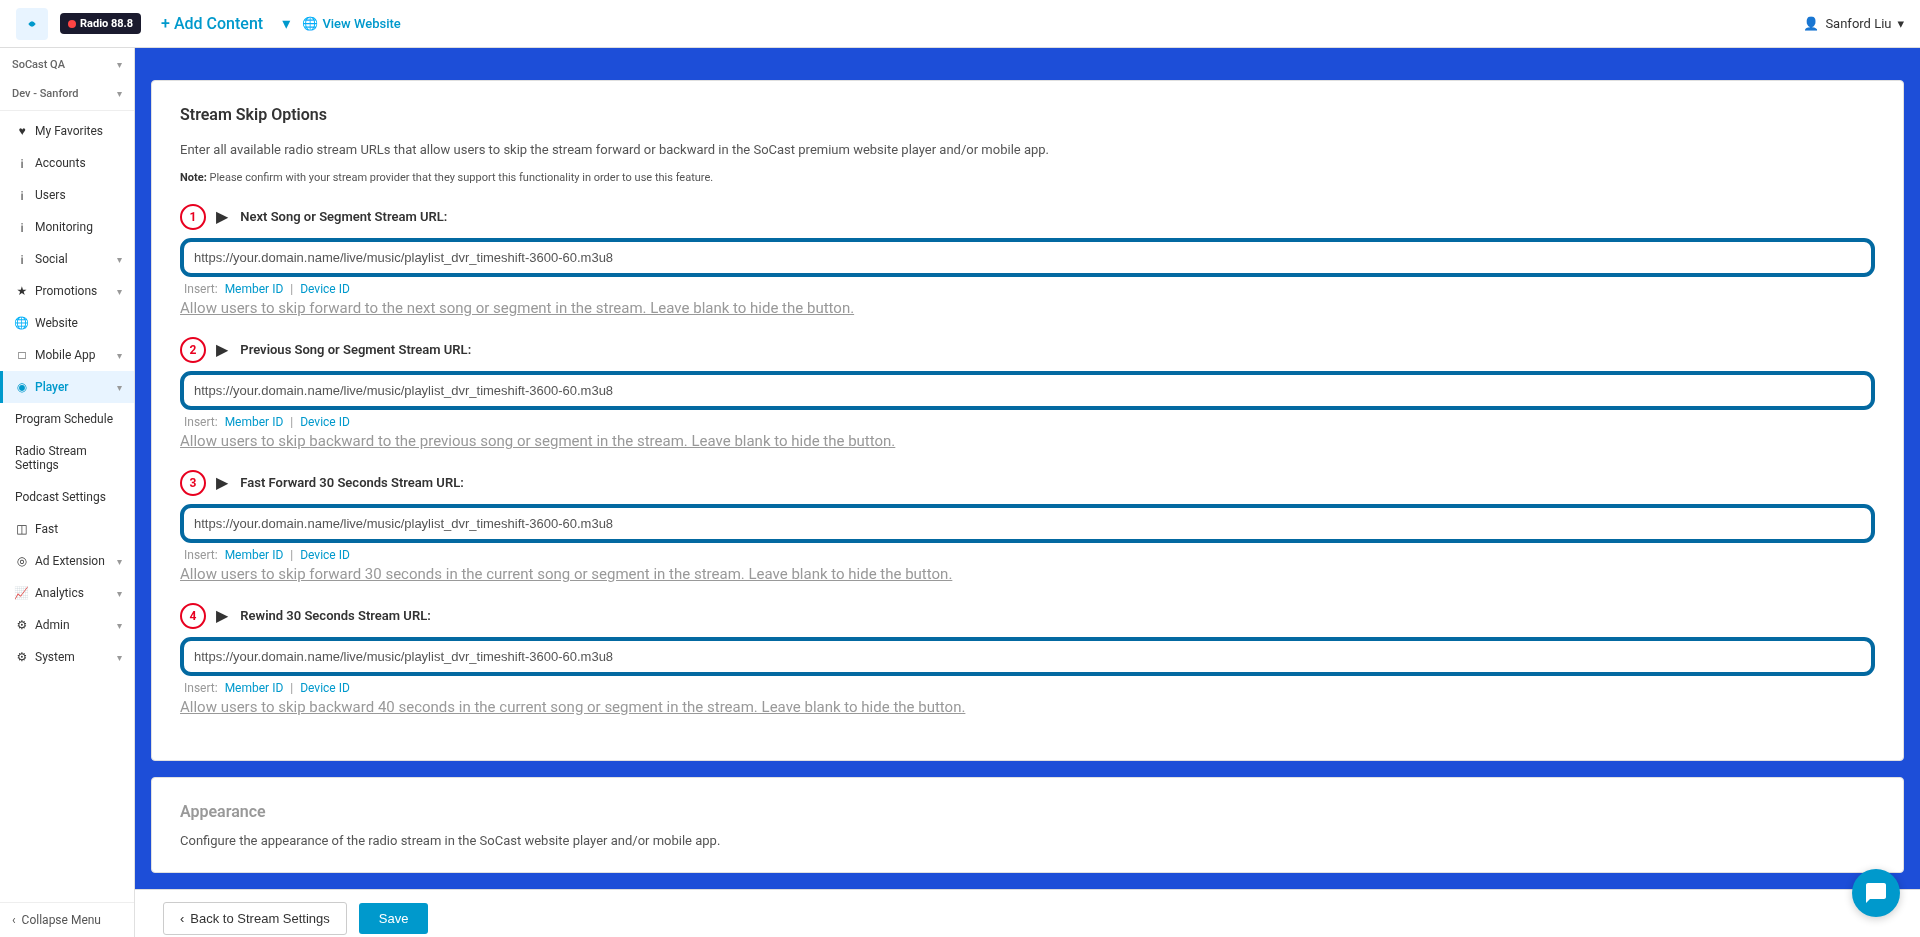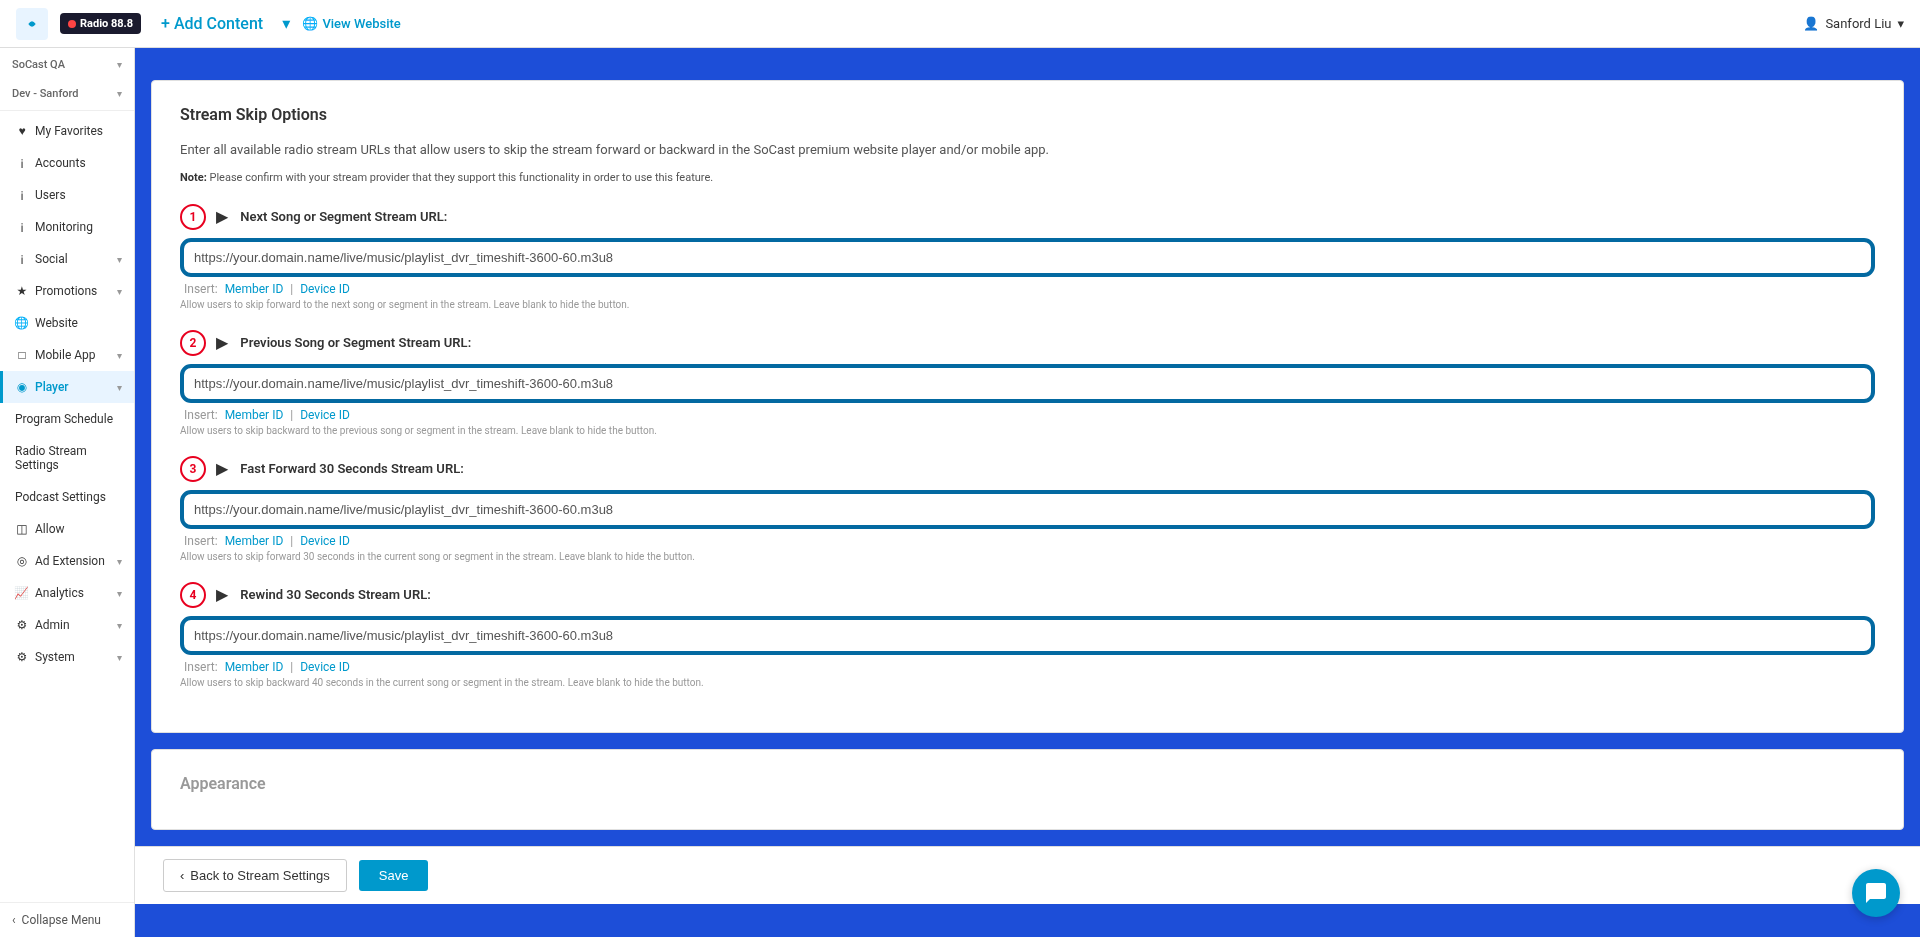--- a/index.html
+++ b/index.html
@@ -39,21 +39,21 @@
 
     
     .url-field-group { margin-bottom: 20px; }
     .url-label-row { display: flex; align-items: center; gap: 10px; margin-bottom: 8px; }
     .number-badge { width: 26px; height: 26px; border-radius: 50%; border: 2px solid #e8001f; color: #e8001f; display: flex; align-items: center; justify-content: center; font-size: 12px; font-weight: bold; flex-shrink: 0; }
     .arrow-indicator { color: #333; font-size: 16px; margin-right: 2px; }
     .url-field-label { font-size: 13px; font-weight: 600; color: #333; }
     .url-input { width: 100%; border: 4px solid #0369a1; border-radius: 11px; padding: 8px 10px; font-size: 13px; color: #555; outline: none; }
     .insert-link { font-size: 12px; color: #0099cc; margin-top: 5px; margin-bottom: 3px; }
     .insert-link span { color: #999; margin: 0 4px; }
-    .field-help-text { font-size: 10px; color: #999; }
+    .field-help-text { font-size: 15px; color: #999; text-decoration: underline; }
 
     
     .appearance-card { background: #fff; margin: 0 16px 16px; border-radius: 4px; border: 1px solid #e0e0e0; padding: 24px 28px; }
     .appearance-title { font-size: 16px; font-weight: 600; color: #999; margin-bottom: 12px; }
     .appearance-desc { font-size: 13px; color: #555; }
 
     
     .footer-bar { background: #fff; border-top: 1px solid #ddd; padding: 12px 28px; display: flex; align-items: center; gap: 12px; flex-shrink: 0; margin-left: 0; }
     .btn-back { border: 1px solid #ccc; background: #fff; color: #333; padding: 8px 16px; border-radius: 3px; font-size: 13px; cursor: pointer; display: flex; align-items: center; gap: 6px; }
     .btn-save { background: #0099cc; color: #fff; border: none; padding: 8px 20px; border-radius: 3px; font-size: 13px; cursor: pointer; font-weight: 500; }
@@ -150,21 +150,21 @@
       <span>Program Schedule</span>
     </div>
     <div class="sidebar-item">
       <span>Radio Stream Settings</span>
     </div>
     <div class="sidebar-item">
       <span>Podcast Settings</span>
     </div>
     <div class="sidebar-item">
       <span class="item-icon">◫</span>
-      <span>Allow</span>
+      <span>Fast</span>
     </div>
     <div class="sidebar-item">
       <span class="item-icon">◎</span>
       <span>Ad Extension</span>
       <span class="sidebar-chevron">▾</span>
     </div>
     <div class="sidebar-item">
       <span class="item-icon">📈</span>
       <span>Analytics</span>
       <span class="sidebar-chevron">▾</span>
@@ -265,20 +265,23 @@
           <a>Member ID</a>
           <span>|</span>
           <a>Device ID</a>
         </div>
         <div class="field-help-text">Allow users to skip backward 40 seconds in the current song or segment in the stream. Leave blank to hide the button.</div>
       </div>
     </div>
 
     <div class="appearance-card">
       <div class="appearance-title">Appearance</div>
+      <div class="appearance-desc">
+        <span>Configure the appearance of the radio stream in the SoCast website player and/or mobile app.</span>
+      </div>
     </div>
 
     <div class="footer-bar">
       <button class="btn-back">
         <span>‹</span>
         <span>Back to Stream Settings</span>
       </button>
       <button class="btn-save">
         <span>Save</span>
       </button>

